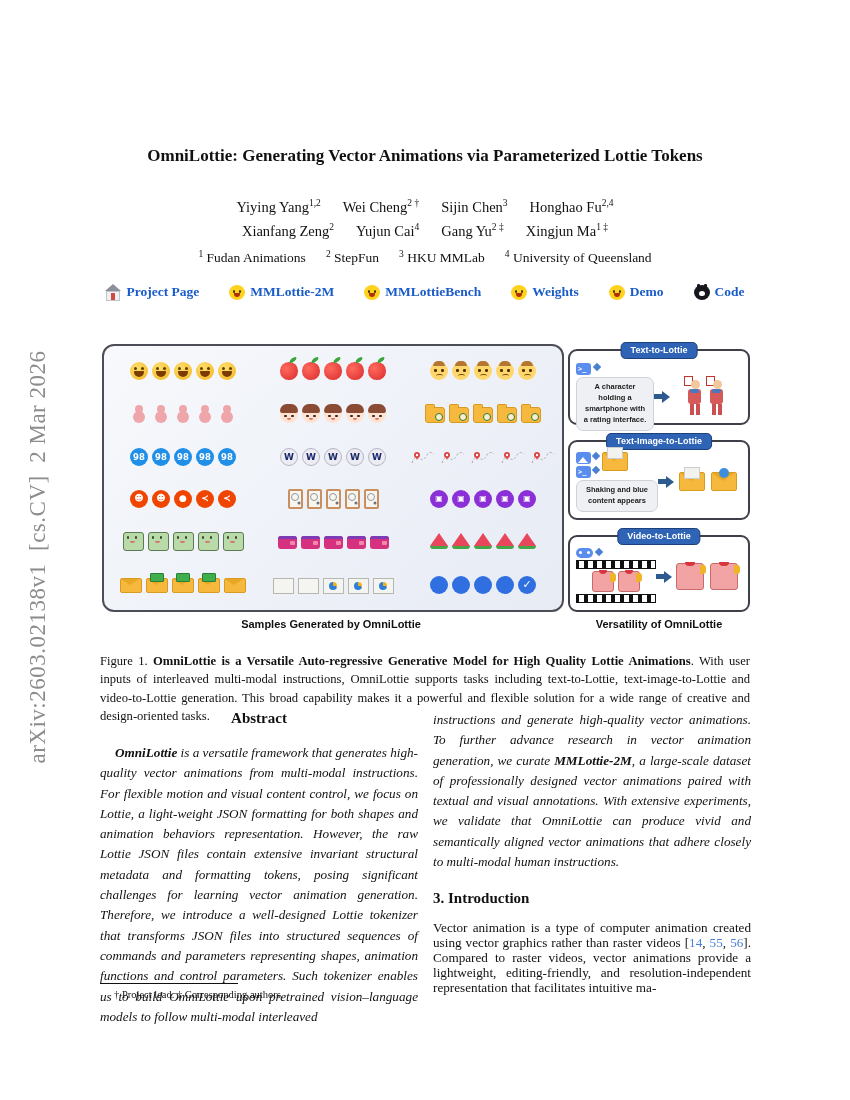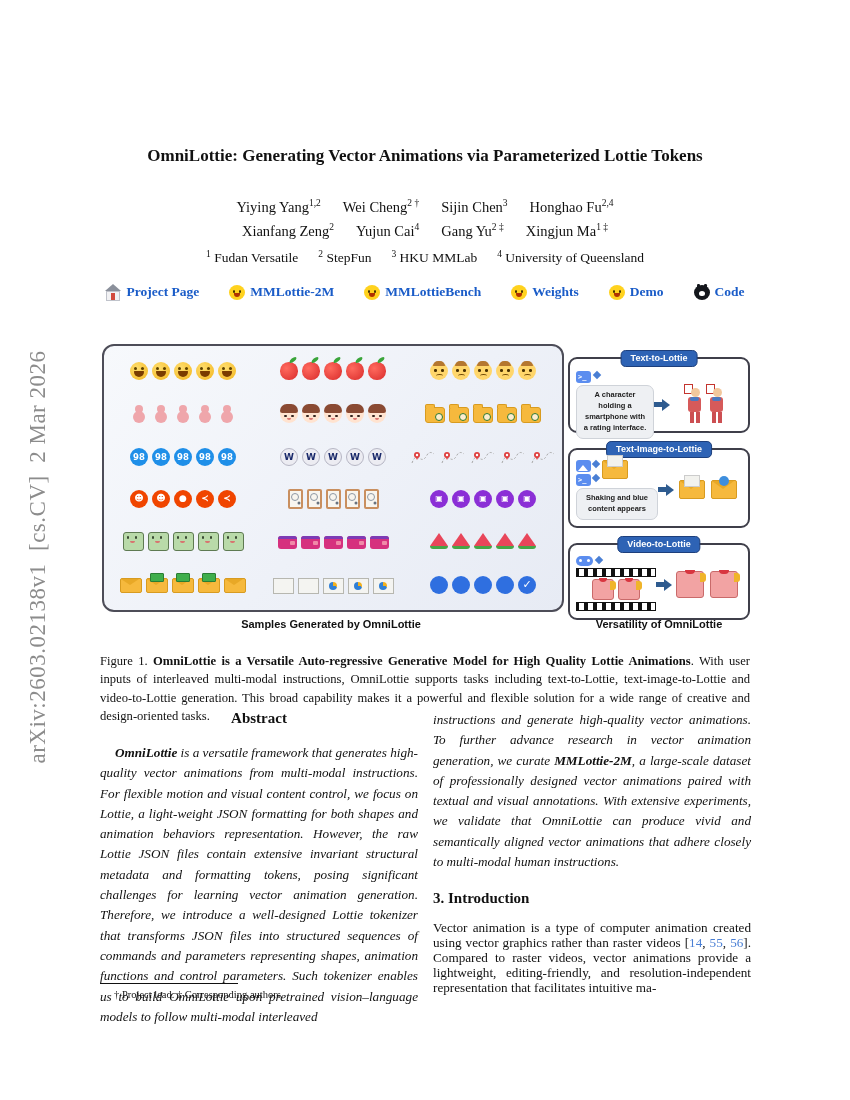--- a/index.html
+++ b/index.html
@@ -139,21 +139,21 @@
                             background:#3fae4c;border:1px solid #2a7d34;border-radius:1px;}
   
   .k-board{width:19px;height:14px;background:#f4f4f1;border:1px solid #b7b7b0;margin-top:2px;}
   .k-board.v-pie:before{content:"";position:absolute;top:3px;left:5px;width:8px;height:8px;
         border-radius:50%;background:conic-gradient(#f2b01e 0 100deg,#2f7fd6 100deg 360deg);}
   
   .k-bluecheck{background:#2f6fe0;border-radius:50%;color:#fff;text-align:center;
                font:bold 11px/18px "DejaVu Sans",sans-serif;}
 
   
-  .panels{position:absolute;left:468px;top:8px;width:182px;height:274px;}
+  .panels{position:absolute;left:468px;top:0;width:182px;height:274px;}
   .panel{position:absolute;left:0;width:178px;background:#fff;border:2px solid #3f3f4a;
          border-radius:9px;}
   .badge{position:absolute;top:-9px;left:50%;transform:translateX(-50%);
          background:#2e63b5;border:1.5px solid #1d3f7c;border-radius:5px;color:#fff;
          font:bold 9px/1 "Liberation Sans",sans-serif;padding:3px 9px;white-space:nowrap;}
   .p-body{display:flex;align-items:center;padding:12px 6px 5px 6px;}
   .icon-row{display:flex;gap:3px;align-items:flex-start;margin-bottom:2px;}
   .term{position:relative;display:inline-block;width:15px;height:12px;background:#5b8def;
         border-radius:3px;}
   .term:before{content:">_";position:absolute;left:2px;top:0;color:#fff;
@@ -237,21 +237,21 @@
   <div class="title">OmniLottie: Generating Vector Animations via Parameterized Lottie Tokens</div>
 
   <div class="authors" style="top:198px;">
     <span class="auth"><span>Yiying Yang</span><sup>1,2</sup></span><span class="auth"><span>Wei Cheng</span><sup>2 †</sup></span><span class="auth"><span>Sijin Chen</span><sup>3</sup></span><span class="auth"><span>Honghao Fu</span><sup>2,4</sup></span>
   </div>
   <div class="authors" style="top:222px;">
     <span class="auth"><span>Xianfang Zeng</span><sup>2</sup></span><span class="auth"><span>Yujun Cai</span><sup>4</sup></span><span class="auth"><span>Gang Yu</span><sup>2 ‡</sup></span><span class="auth"><span>Xingjun Ma</span><sup>1 ‡</sup></span>
   </div>
 
   <div class="affils">
-    <span class="aff"><sup>1</sup> <span>Fudan Versatile</span></span><span class="aff"><sup>2</sup> <span>StepFun</span></span><span class="aff"><sup>3</sup> <span>HKU MMLab</span></span><span class="aff"><sup>4</sup> <span>University of Queensland</span></span>
+    <span class="aff"><sup>1</sup> <span>Fudan Animations</span></span><span class="aff"><sup>2</sup> <span>StepFun</span></span><span class="aff"><sup>3</sup> <span>HKU MMLab</span></span><span class="aff"><sup>4</sup> <span>University of Queensland</span></span>
   </div>
 
   <div class="links">
     <a class="link">
         <span class="li house">
           <i></i>
           <b></b>
           <u></u>
         </span>
         <span>Project Page</span>

